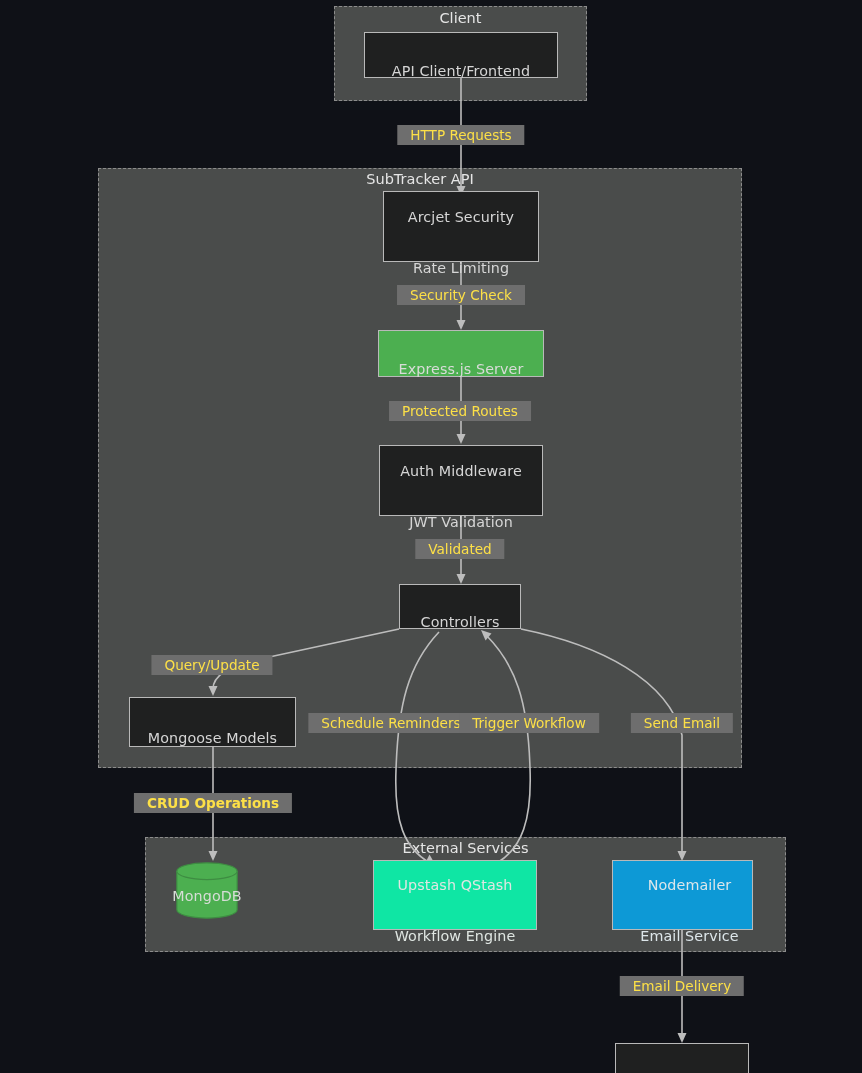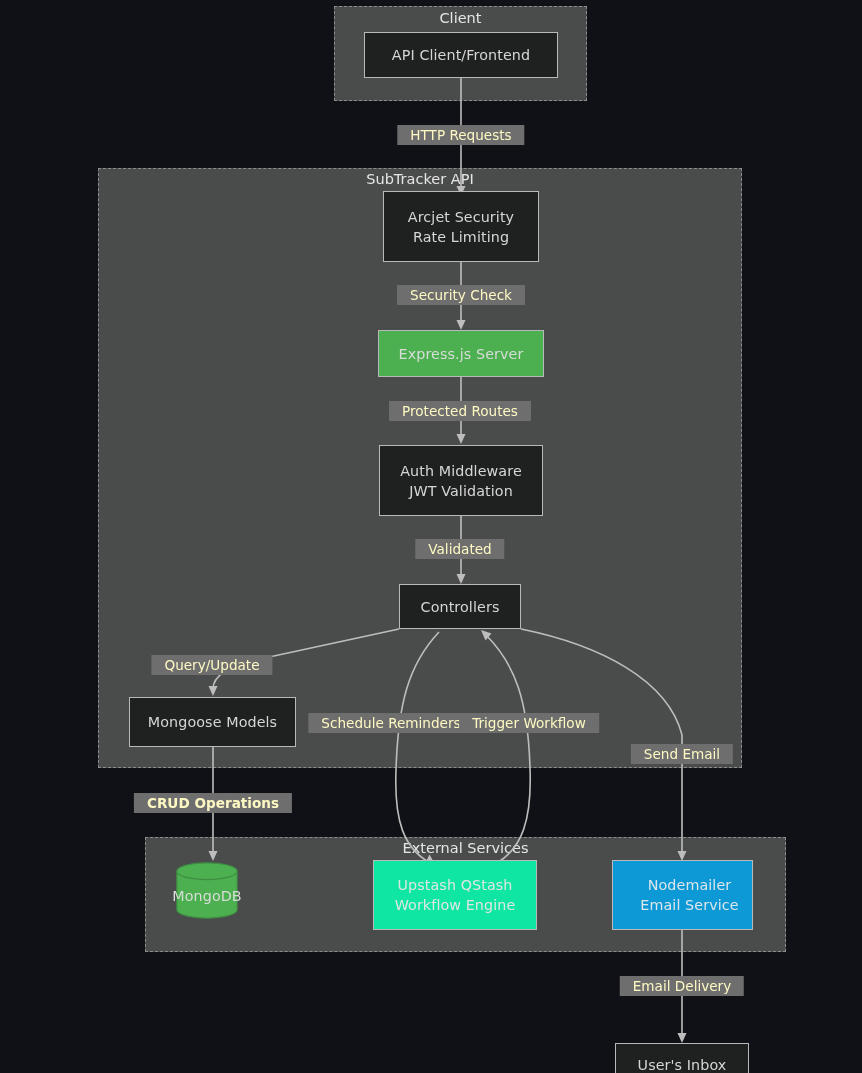--- a/index.html
+++ b/index.html
@@ -63,21 +63,21 @@
     align-items: center;
     justify-content: center;
     text-align: center;
     border: 1.3px solid #b9b9b9;
     background: #1f2020;
     color: #d6d6d6;
     font-size: 14.3px;
     line-height: 20px;
     letter-spacing: 0.1px;
   }
-  .node .line { display: block; white-space: nowrap; }
+  .node .line { display: block; white-space: nowrap; margin-top: 31px; }
 
   .node.accent-green {
     background: #4caf50;
     border-color: #b9b9b9;
     color: #d8dcd8;
   }
   .node.accent-teal {
     background: #0fe6a4;
     border-color: #b9b9b9;
     color: #dfe6e2;
@@ -101,21 +101,21 @@
     position: relative;
     z-index: 2;
     color: #d7ddd7;
     font-size: 14.3px;
   }
 
   
   .edge-label {
     position: absolute;
     background: #6e6e6e;
-    color: #fef9c3;
+    color: #fde047;
     font-size: 13.6px;
     line-height: 18px;
     padding: 1px 13px;
     white-space: nowrap;
     transform: translate(-50%, -50%);
   }
 </style>
 </head>
 <body>
 
@@ -223,17 +223,17 @@
   <div class="edge-label" style="left:460px; top:549px;">Validated</div>
 
   <div class="edge-label" style="left:212px; top:665px;">Query/Update</div>
 
   <div class="edge-label" style="left:213px; top:803px;font-weight:bold;">CRUD Operations</div>
 
   <div class="edge-label" style="left:391px; top:723px;">Schedule Reminders</div>
 
   <div class="edge-label" style="left:529px; top:723px;">Trigger Workflow</div>
 
-  <div class="edge-label" style="left:682px; top:754px;">Send Email</div>
+  <div class="edge-label" style="left:682px; top:723px;">Send Email</div>
 
   <div class="edge-label" style="left:682px; top:986px;">Email Delivery</div>
 
 </div>
 
 </body></html>

